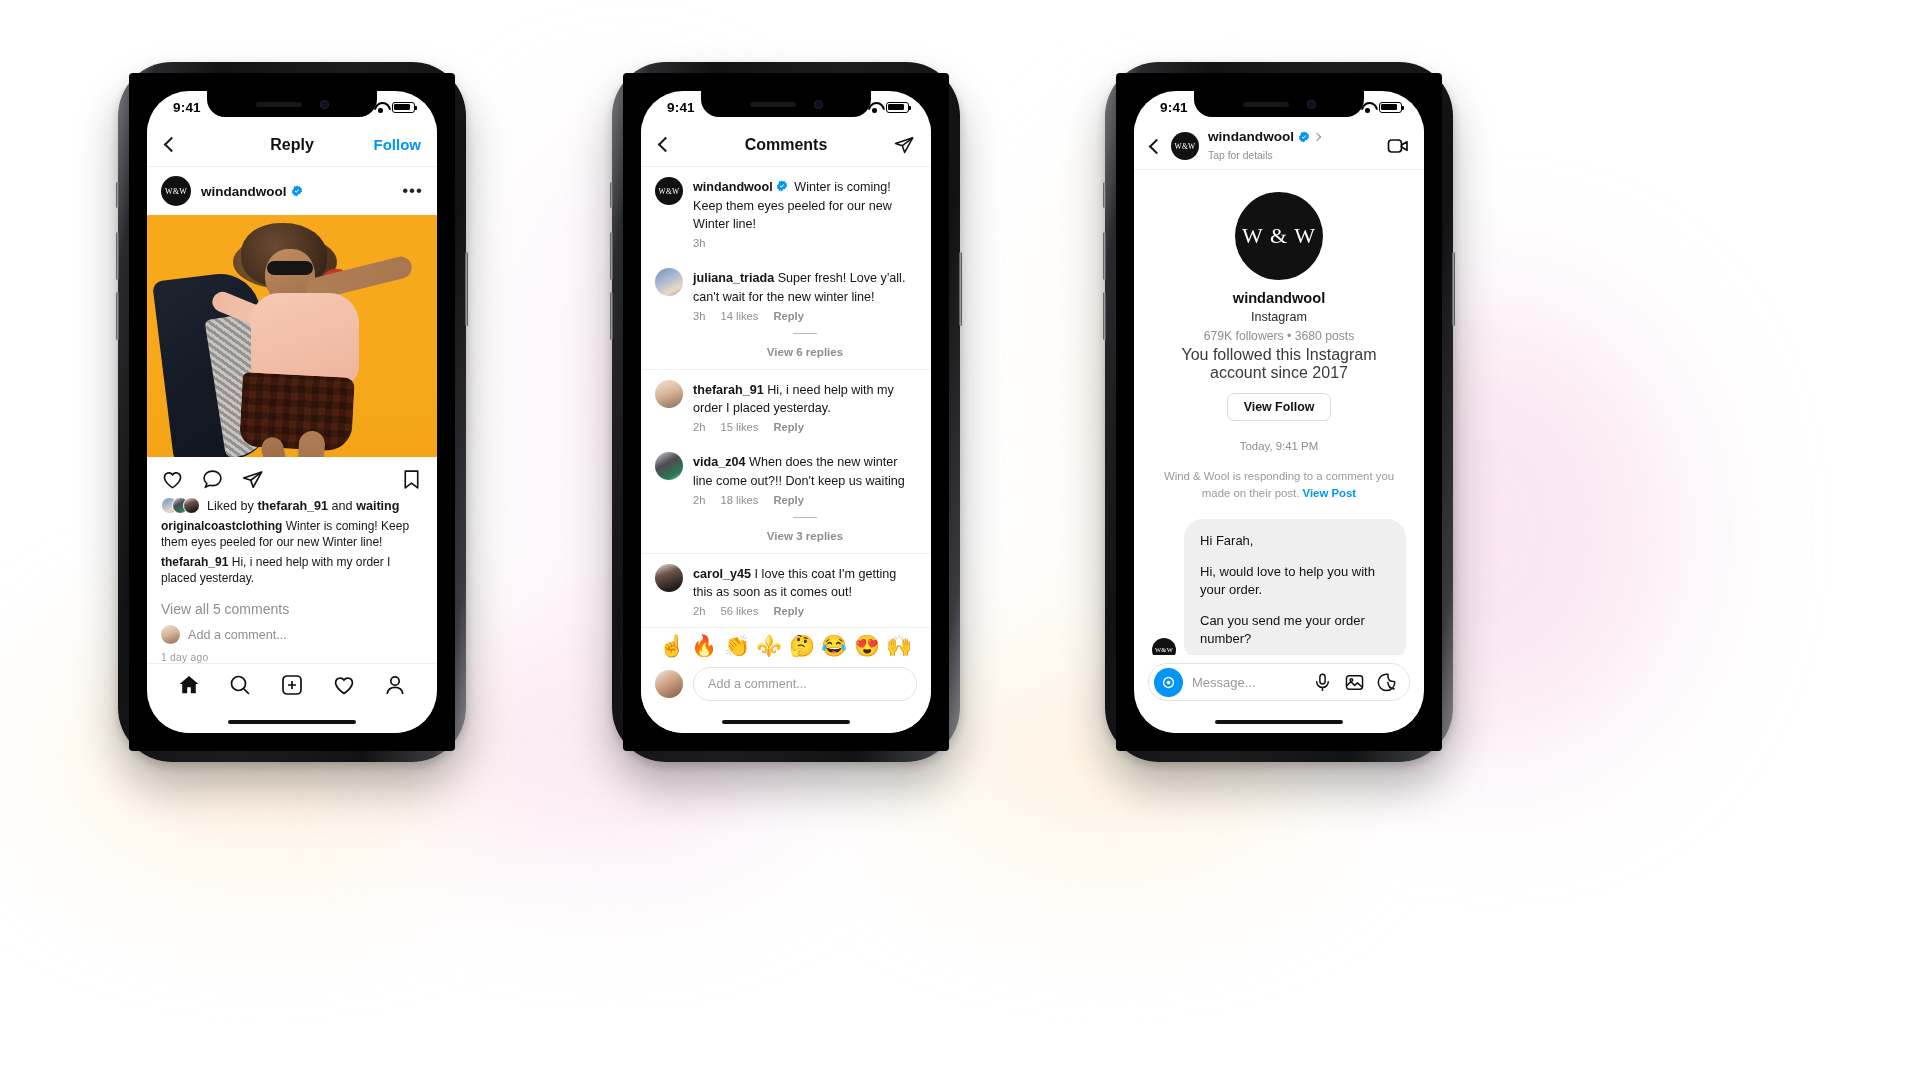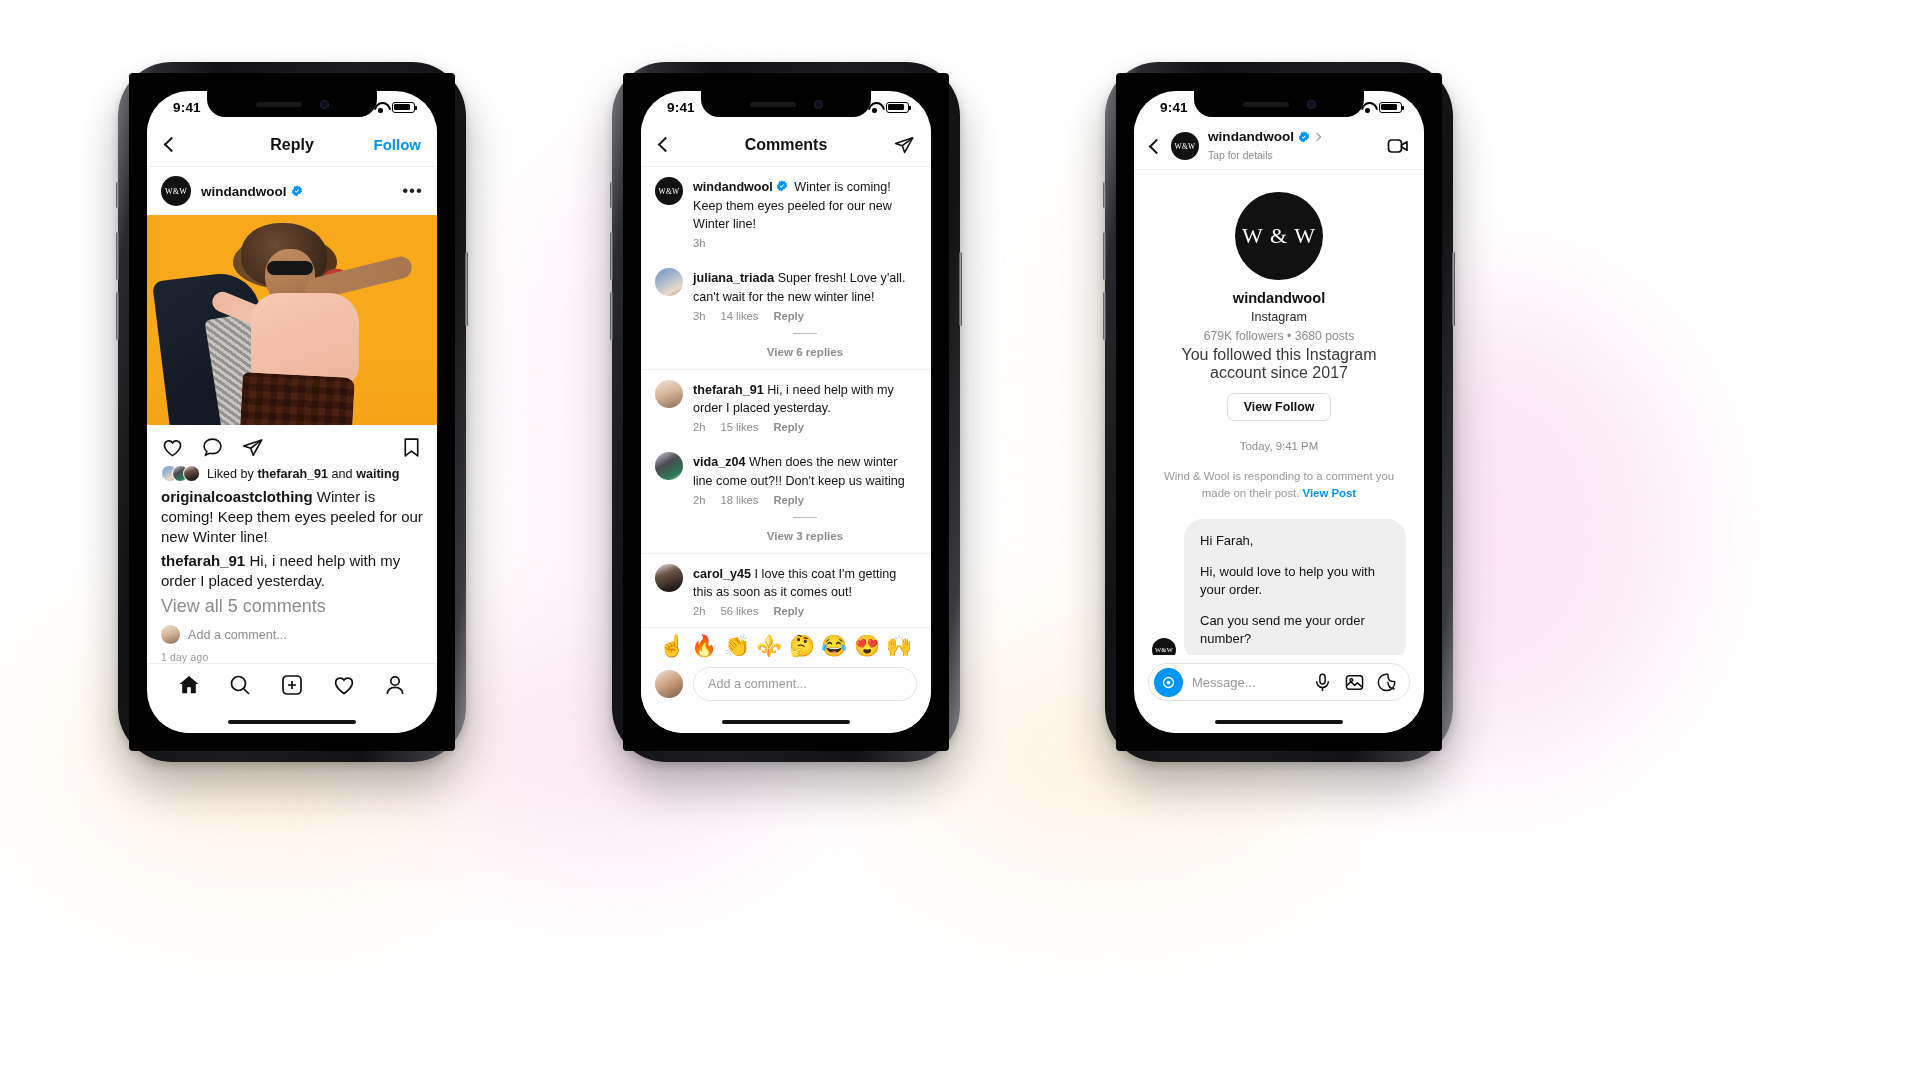--- a/index.html
+++ b/index.html
@@ -177,23 +177,23 @@
   .ic svg { display:block; width:100%; height:100%; }
   .ic.save { margin-left:auto; }
 
   .post-body { padding:0 14px; }
   .likes-row { display:flex; align-items:center; gap:7px; margin-bottom:5px; }
   .like-avs { display:flex; }
   .like-avs .av { width:17px; height:17px; border:1.6px solid #fff; margin-left:-6px; }
   .like-avs .av:first-child { margin-left:0; }
   .likes-txt { font-size:12.6px; color:#161616; }
   .likes-txt b { font-weight:700; }
-  .cap { font-size:15px; color:#161616; line-height:1.33; margin-bottom:4px; }
+  .cap { font-size:12px; color:#161616; line-height:1.33; margin-bottom:4px; }
   .cap b { font-weight:700; }
-  .muted { color:#8e8e8e; font-size:18px; margin:5px 0 0; cursor:pointer; }
+  .muted { color:#8e8e8e; font-size:14px; margin:14px 0 0; cursor:pointer; }
   .addc { display:flex; align-items:center; gap:8px; margin-top:8px; }
   .addc .av { width:19px; height:19px; }
   .addc span { font-size:12.6px; color:#8e8e8e; }
   .ago { font-size:10.4px; color:#9a9a9a; margin-top:8px; letter-spacing:.2px; }
 
   .tabbar {
     margin-top:auto; flex:0 0 auto; height:48px;
     border-top:1px solid #eee; display:flex; align-items:center;
     justify-content:space-around; padding:0 16px 6px;
   }

